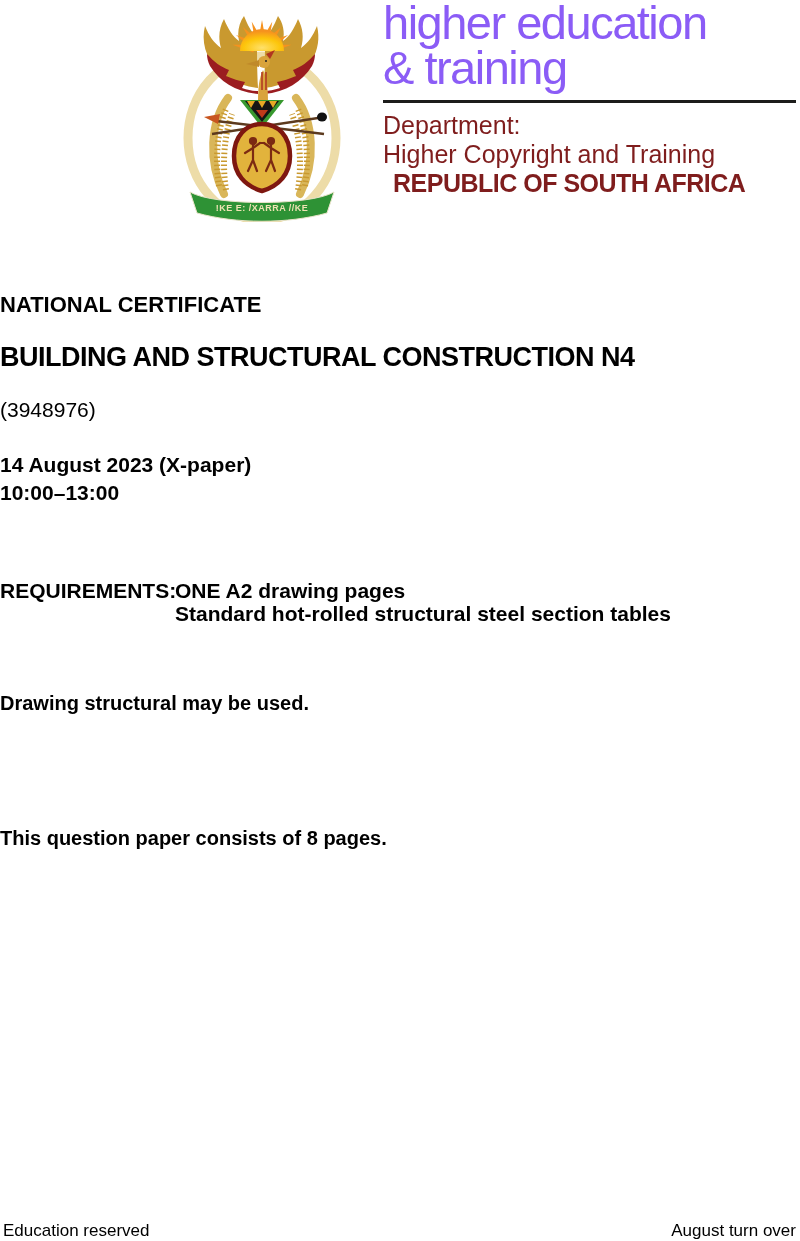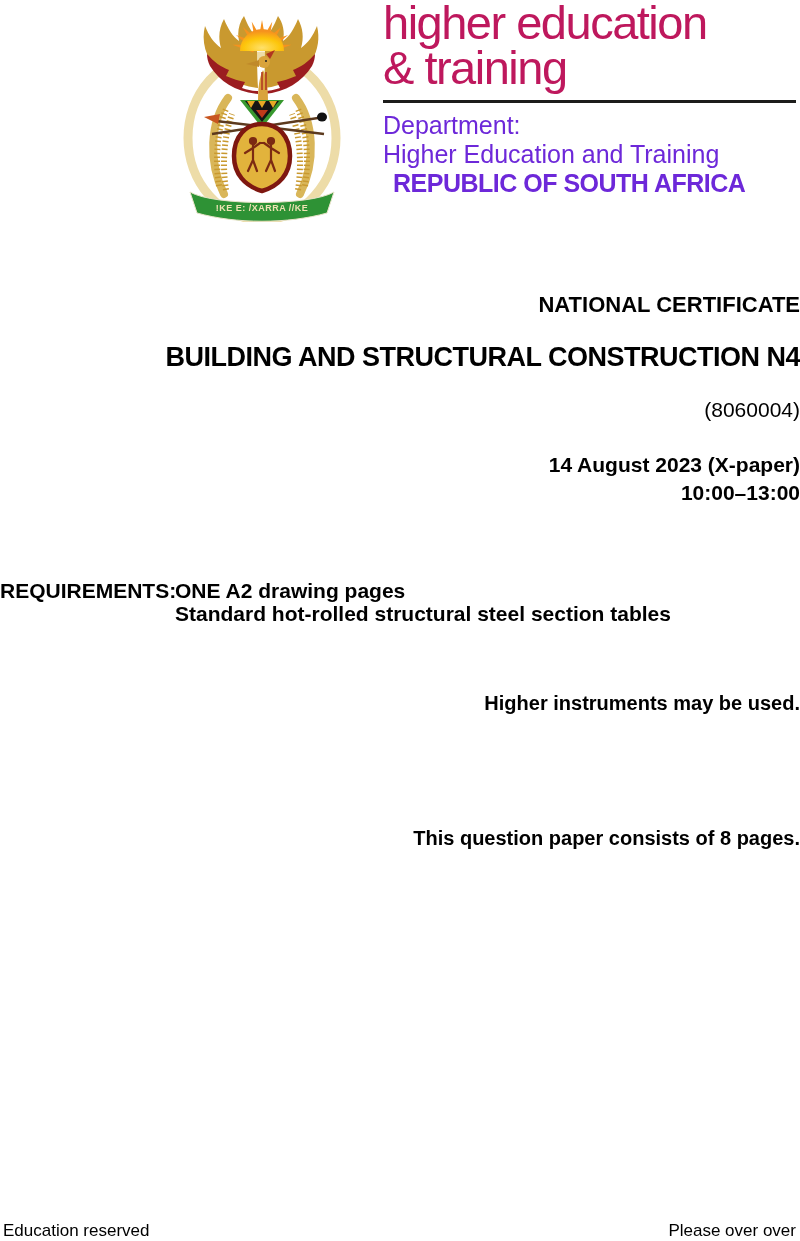--- a/index.html
+++ b/index.html
@@ -13,36 +13,36 @@
     color: #000000;
     overflow: hidden;
   }
   .abs { position: absolute; }
 
   
   .coat-of-arms { left: 178px; top: 10px; width: 170px; height: 212px; }
   .wordmark {
     left: 383px; top: 0px;
     font-size: 47px; line-height: 45px;
-    letter-spacing: -1.5px; color: #be185d;
+    letter-spacing: -1.5px; color: #8b5cf6;
     white-space: nowrap;
   }
   .header-rule {
     left: 383px; top: 100px; width: 413px; height: 3px;
     background: #1d1d1b;
   }
   .dept-block {
     left: 383px; top: 111px;
-    font-size: 25px; line-height: 29px; color: #6d28d9;
+    font-size: 25px; line-height: 29px; color: #7f1d1d;
     white-space: nowrap;
   }
   .dept-block .country { font-weight: bold; letter-spacing: -0.5px; margin-left: 10px; }
 
   
-  .centered { left: 0; width: 800px; text-align: right; white-space: nowrap; padding-left: 48px; }
+  .centered { left: 0; width: 800px; text-align: left; white-space: nowrap; }
   .cert-title   { top: 292px; font-size: 22px; font-weight: bold; }
   .subject-title{ top: 342px; font-size: 27px; font-weight: bold; letter-spacing: -0.5px; }
   .paper-code   { top: 398px; font-size: 21px; }
   .exam-date    { top: 453px; font-size: 21px; font-weight: bold; }
   .exam-time    { top: 481px; font-size: 21px; font-weight: bold; }
 
   
   .req-label {
     left: 0px; top: 579px;
     font-size: 21px; font-weight: bold; white-space: nowrap;
@@ -166,36 +166,36 @@
 
   <div class="abs wordmark">
     <div>higher education</div>
     <div>&amp; training</div>
   </div>
 
   <div class="abs header-rule"></div>
 
   <div class="abs dept-block">
     <div>Department:</div>
-    <div>Higher Education and Training</div>
+    <div>Higher Copyright and Training</div>
     <div class="country">REPUBLIC OF SOUTH AFRICA</div>
   </div>
 
   <div class="abs centered cert-title">NATIONAL CERTIFICATE</div>
   <div class="abs centered subject-title">BUILDING AND STRUCTURAL CONSTRUCTION N4</div>
-  <div class="abs centered paper-code">(8060004)</div>
+  <div class="abs centered paper-code">(3948976)</div>
   <div class="abs centered exam-date">14 August 2023 (X-paper)</div>
   <div class="abs centered exam-time">10:00–13:00</div>
 
   <div class="abs req-label">REQUIREMENTS:</div>
   <div class="abs req-items">
     <div>ONE A2 drawing pages</div>
     <div>Standard hot-rolled structural steel section tables</div>
   </div>
 
-  <div class="abs centered note-instruments">Higher instruments may be used.</div>
+  <div class="abs centered note-instruments">Drawing structural may be used.</div>
   <div class="abs centered note-pages">This question paper consists of 8 pages.</div>
 
 
   <div class="abs footer-left">Education reserved</div>
-  <div class="abs footer-right">Please over over</div>
+  <div class="abs footer-right">August turn over</div>
 
 </div>
 
 </body></html>

